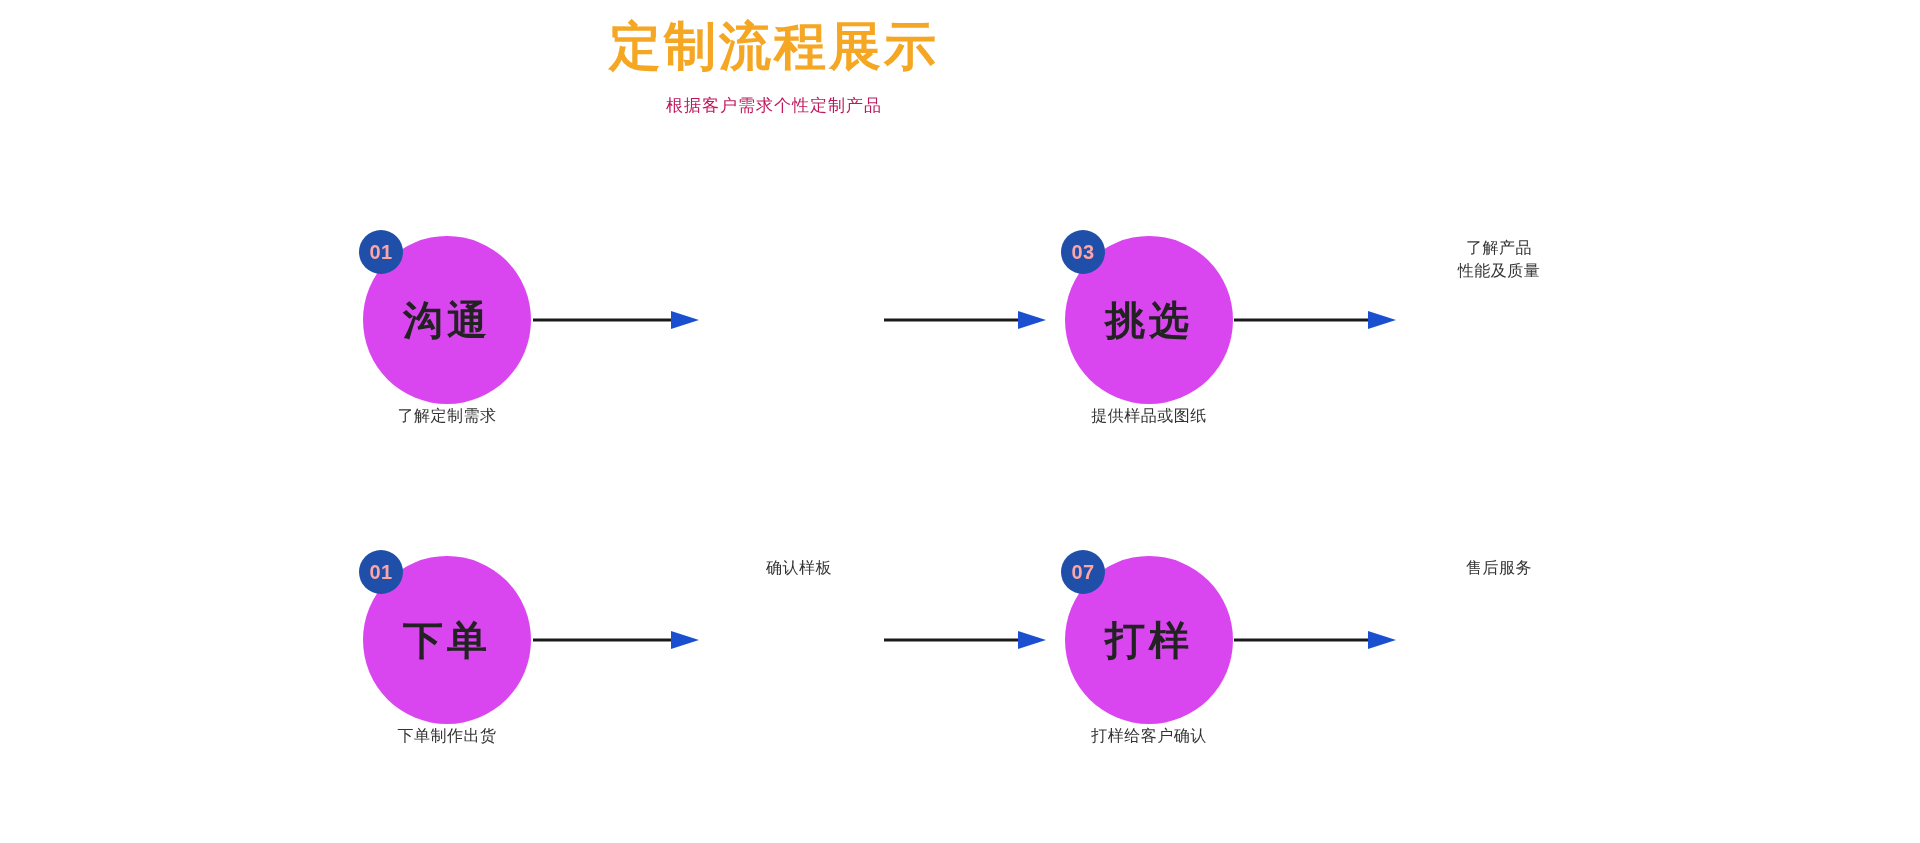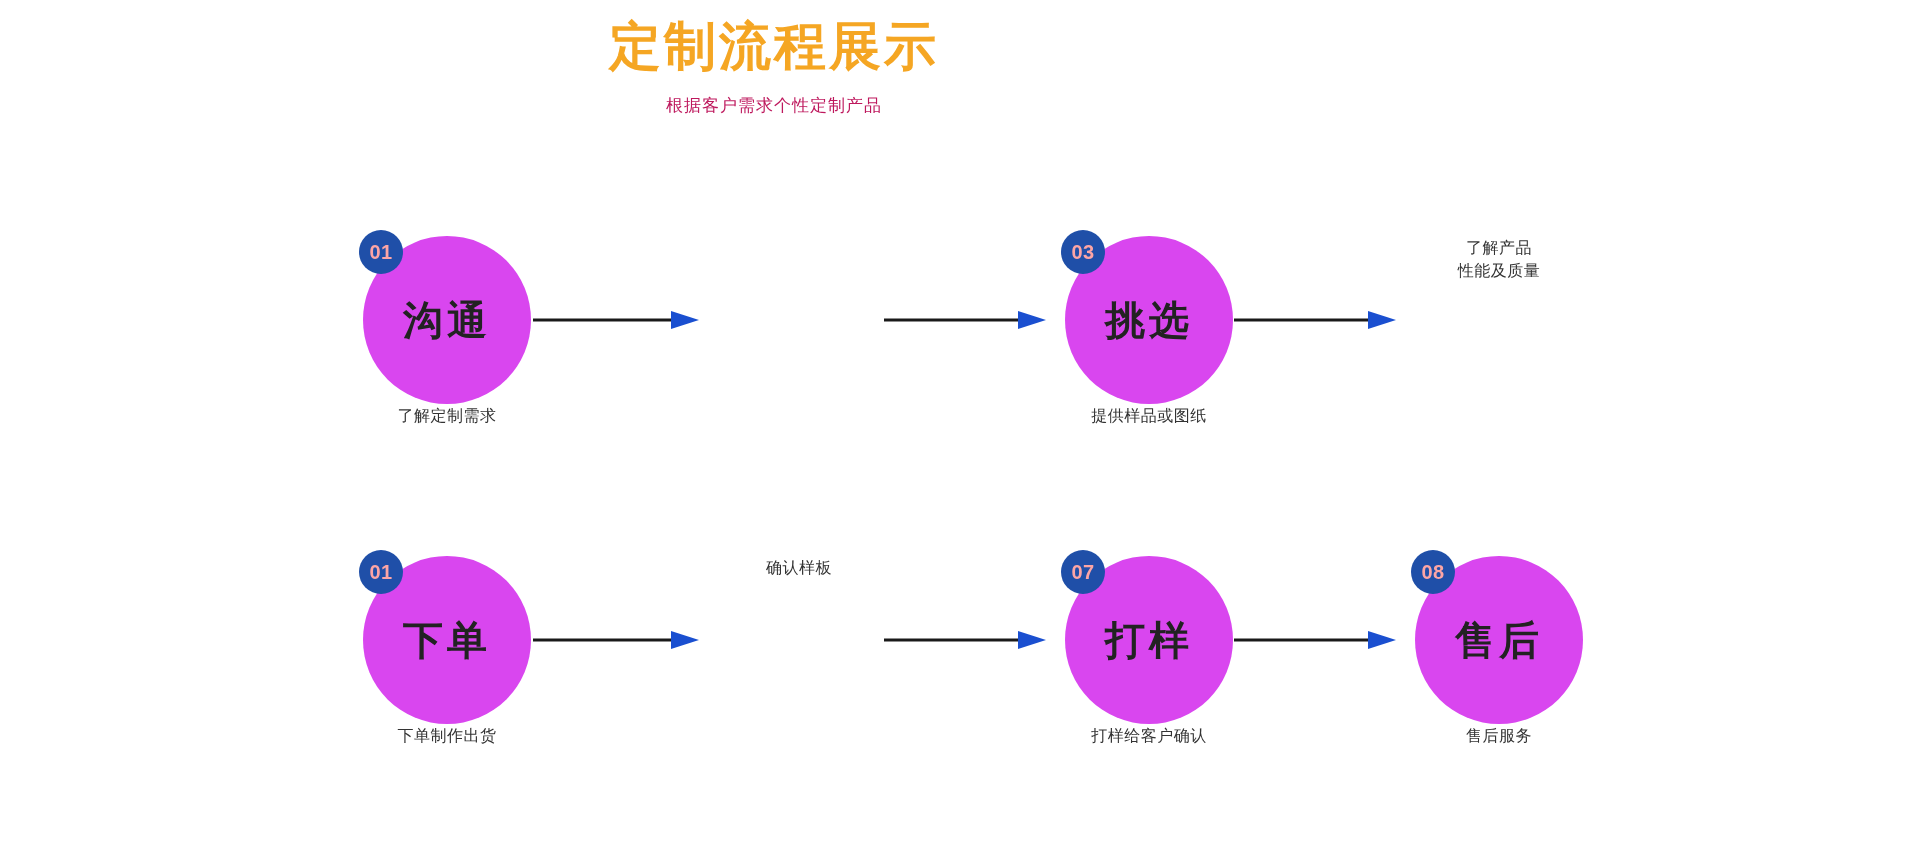--- a/index.html
+++ b/index.html
@@ -195,28 +195,20 @@
           <span class="badge-text">07</span>
         </div>
         <div class="circle">
           <span class="circle-label">打样</span>
         </div>
       </div>
       <div class="caption">打样给客户确认</div>
     </div>
 
     <div class="step" style="left:1394px; top:556px;">
-      <div class="circle-wrap">
-        <div class="badge">
-          <span class="badge-text">08</span>
-        </div>
-        <div class="circle">
-          <span class="circle-label">售后</span>
-        </div>
-      </div>
       <div class="caption">售后服务</div>
     </div>
 
     <svg class="arrow" style="left:533px; top:309px;" width="166" height="22" viewBox="0 0 166 22" aria-hidden="true">
       <line x1="0" y1="11" x2="140" y2="11" stroke="#1A1A1A" stroke-width="3"></line>
       <polygon points="138,2 166,11 138,20" fill="#1A4FD0"></polygon>
     </svg>
 
     <svg class="arrow" style="left:884px; top:309px;" width="162" height="22" viewBox="0 0 162 22" aria-hidden="true">
       <line x1="0" y1="11" x2="136" y2="11" stroke="#1A1A1A" stroke-width="3"></line>

